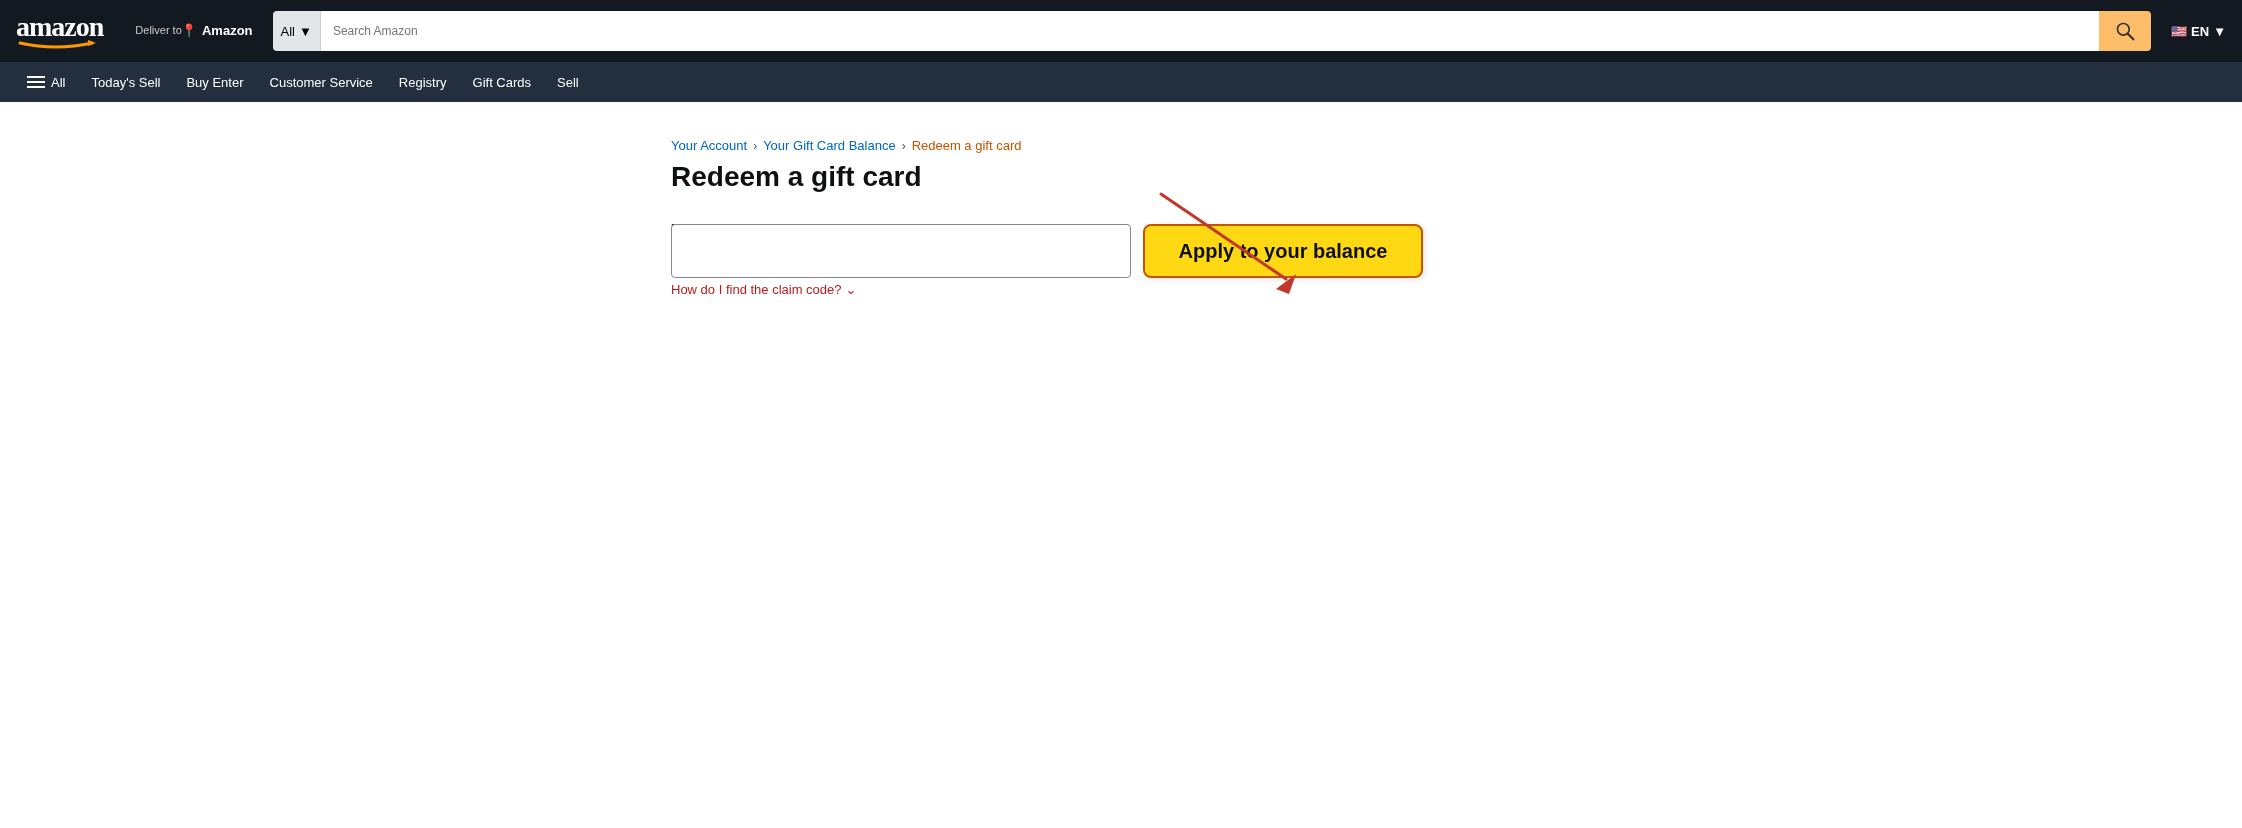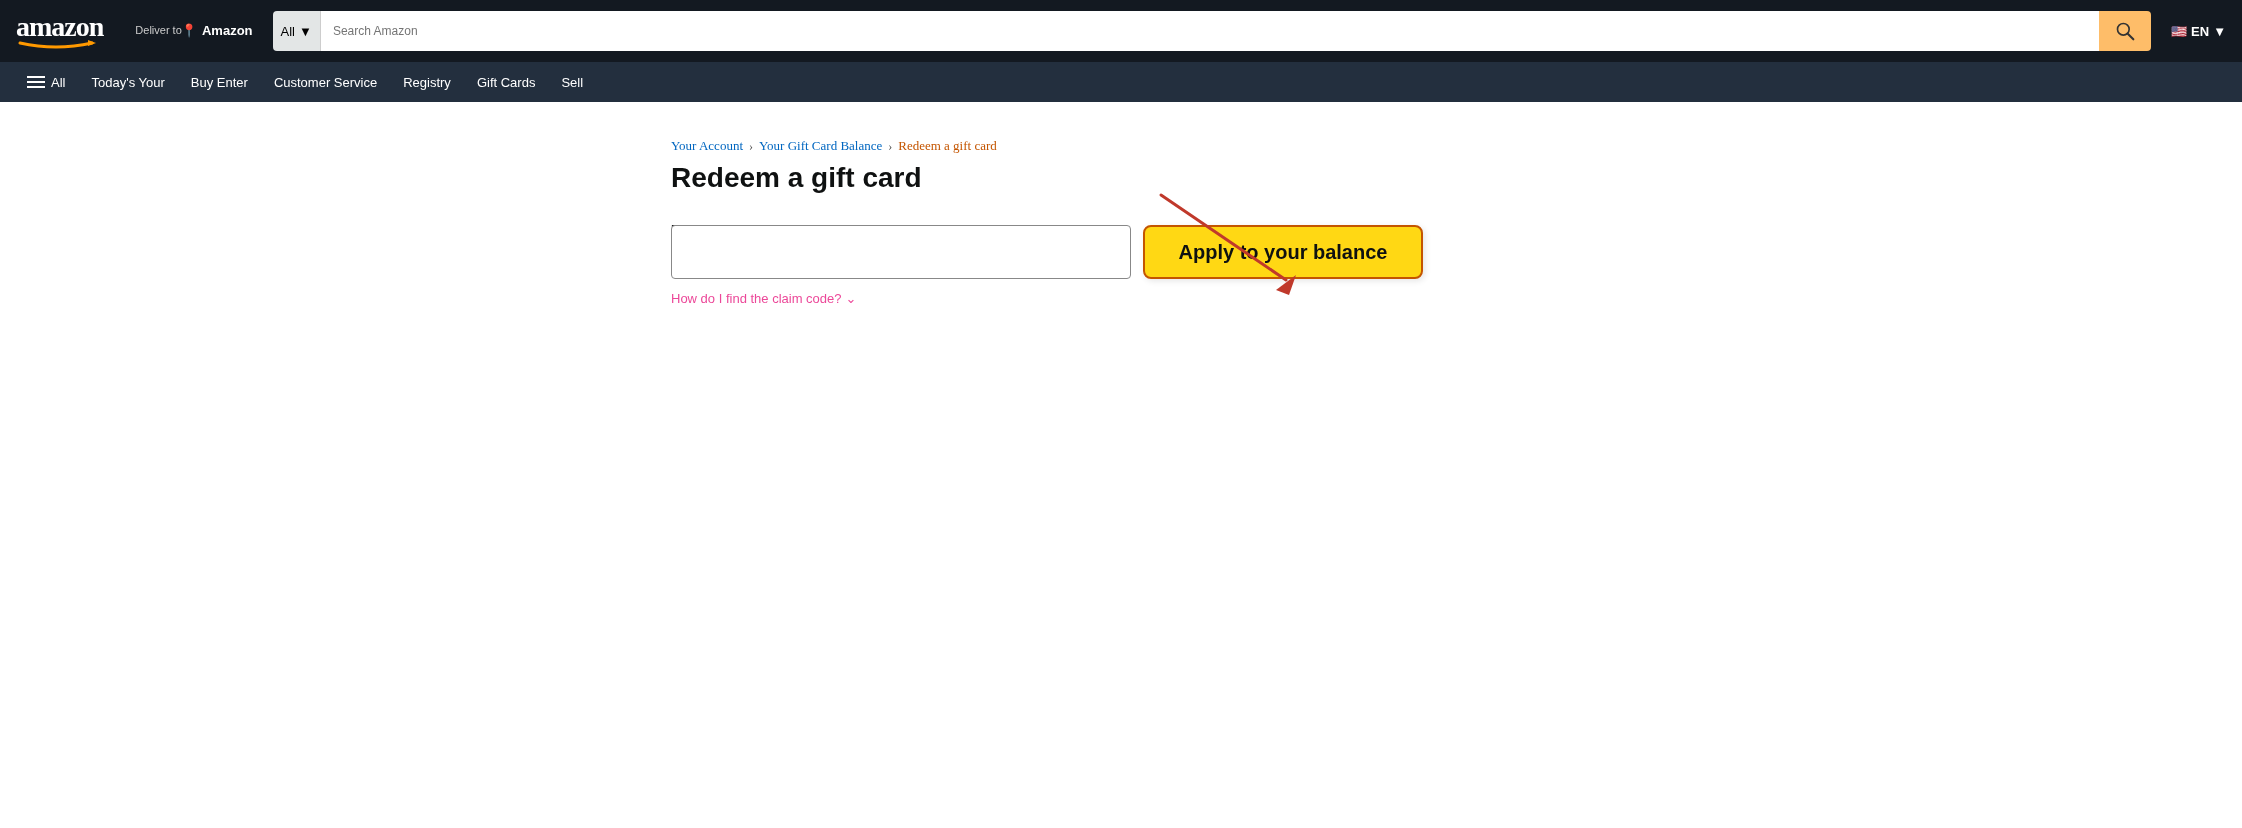--- a/index.html
+++ b/index.html
@@ -168,21 +168,20 @@
     
     .breadcrumb {
       display: flex;
       align-items: center;
       gap: 6px;
       padding: 16px 0 8px 0;
       font-size: 13px;
       color: #555;
       max-width: 900px;
       margin: 0 auto;
-      font-family: Liberation Serif, serif;
     }
 
     .breadcrumb-link {
       color: #0066c0;
       cursor: pointer;
       text-decoration: none;
     }
 
     .breadcrumb-separator {
       color: #555;
@@ -249,24 +248,24 @@
       cursor: pointer;
       white-space: nowrap;
       min-width: 280px;
       box-shadow: 2px 2px 6px rgba(0,0,0,0.1);
     }
 
     .find-claim-link {
       display: flex;
       align-items: center;
       gap: 4px;
-      color: #ec4899;
-      font-size: 13px;
-      cursor: pointer;
-      margin-top: 12px;
+      color: #b91c1c;
+      font-size: 13px;
+      cursor: pointer;
+      margin-top: 4px;
       text-decoration: none;
     }
 
     
     .balance-section {
       margin-top: 36px;
     }
 
     .balance-label {
       font-size: 22px;
@@ -351,21 +350,21 @@
   <nav class="header-nav">
     <div class="nav-item nav-all">
       <div class="hamburger-icon">
         <span></span>
           <span></span>
           <span></span>
       </div>
       <span>All</span>
     </div>
     <div class="nav-item">
-      <span>Today's Your</span>
+      <span>Today's Sell</span>
     </div>
     <div class="nav-item">
       <span>Buy Enter</span>
     </div>
     <div class="nav-item">
       <span>Customer Service</span>
     </div>
     <div class="nav-item">
       <span>Registry</span>
     </div>

